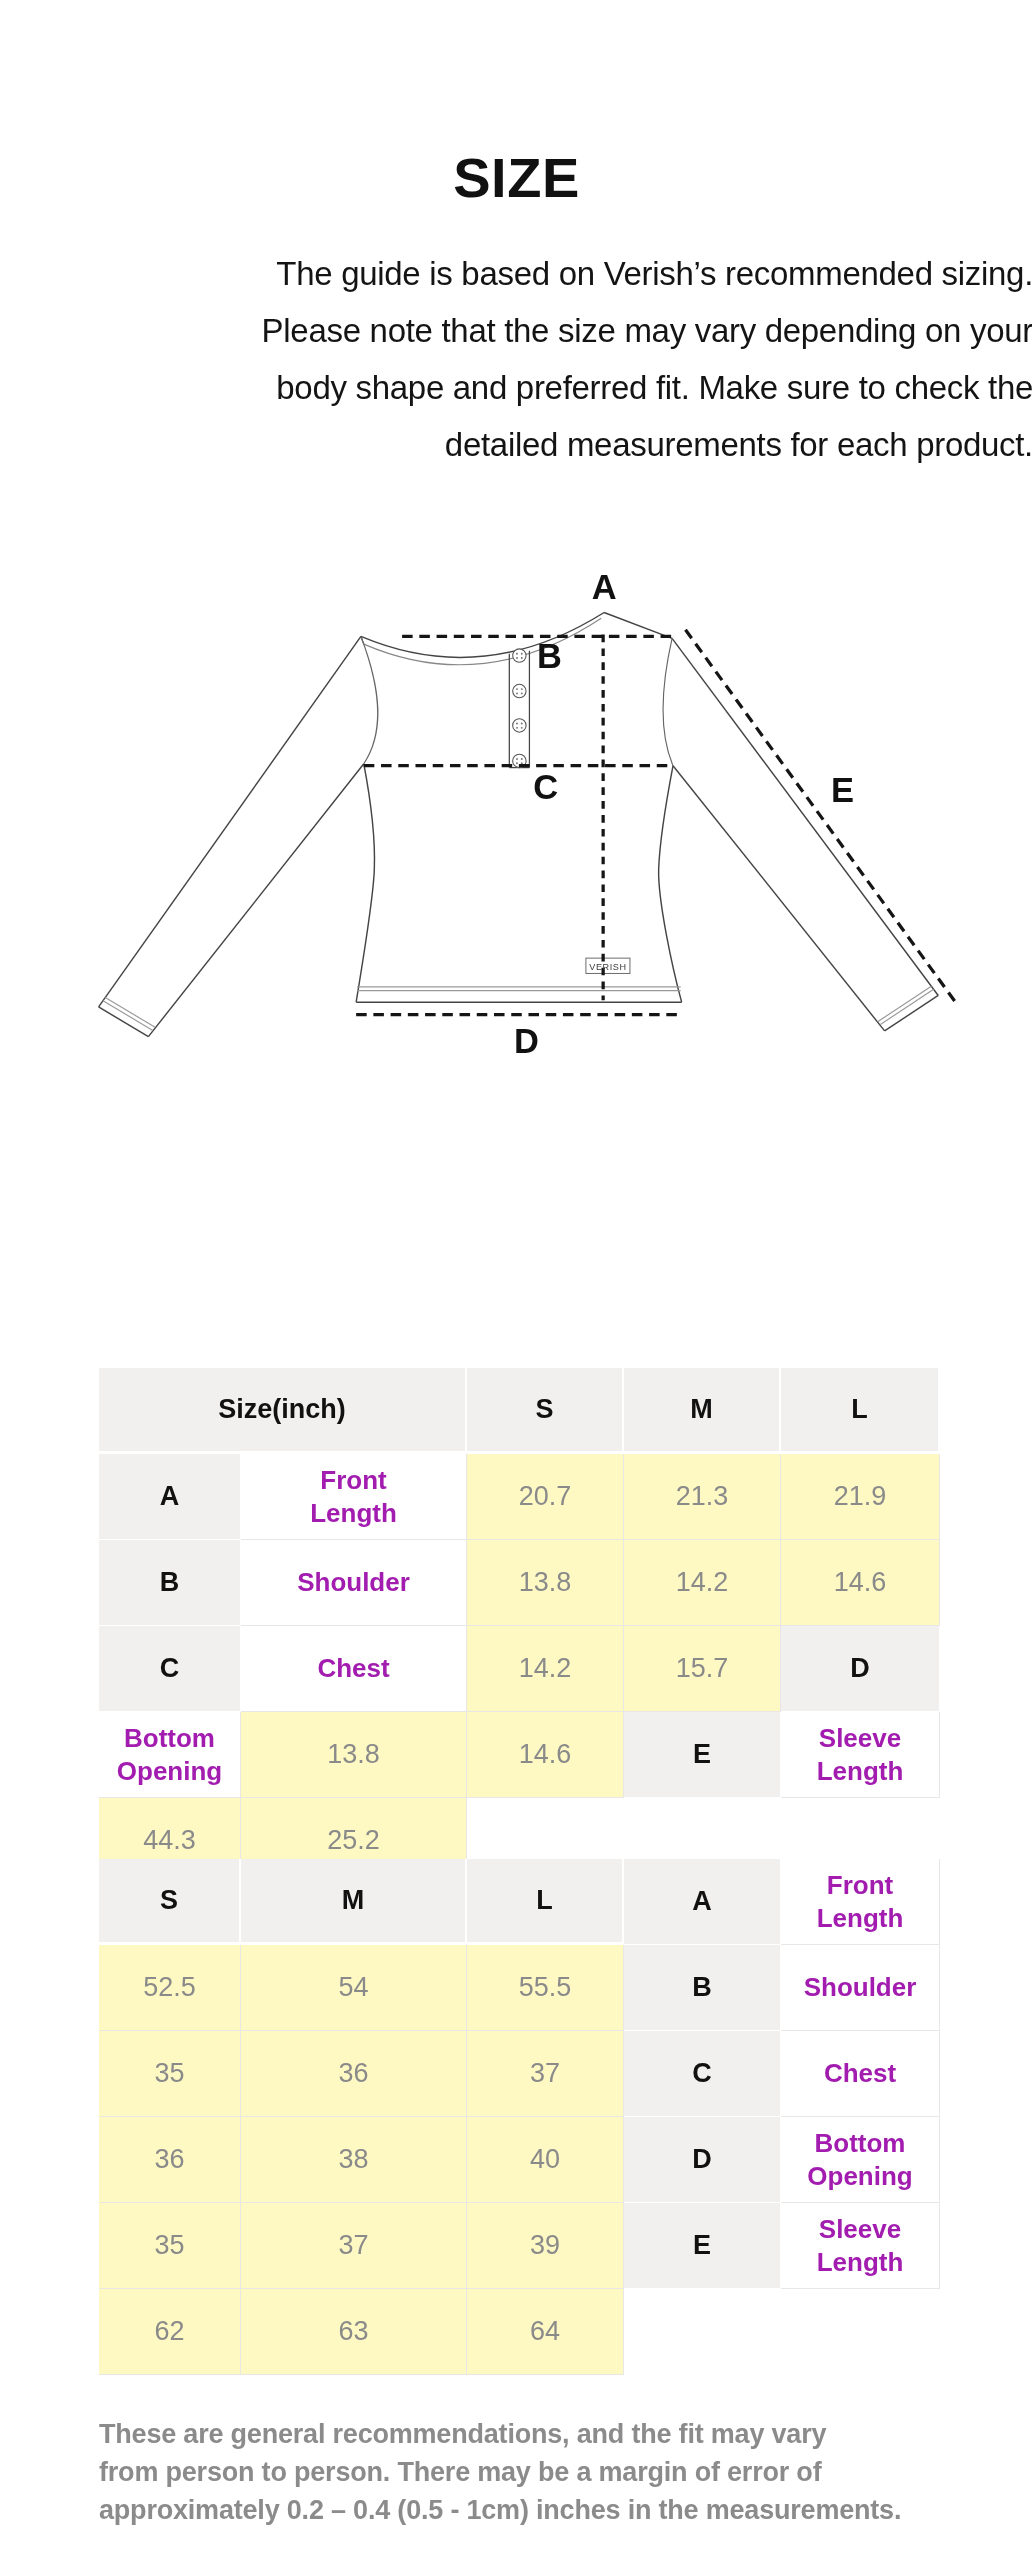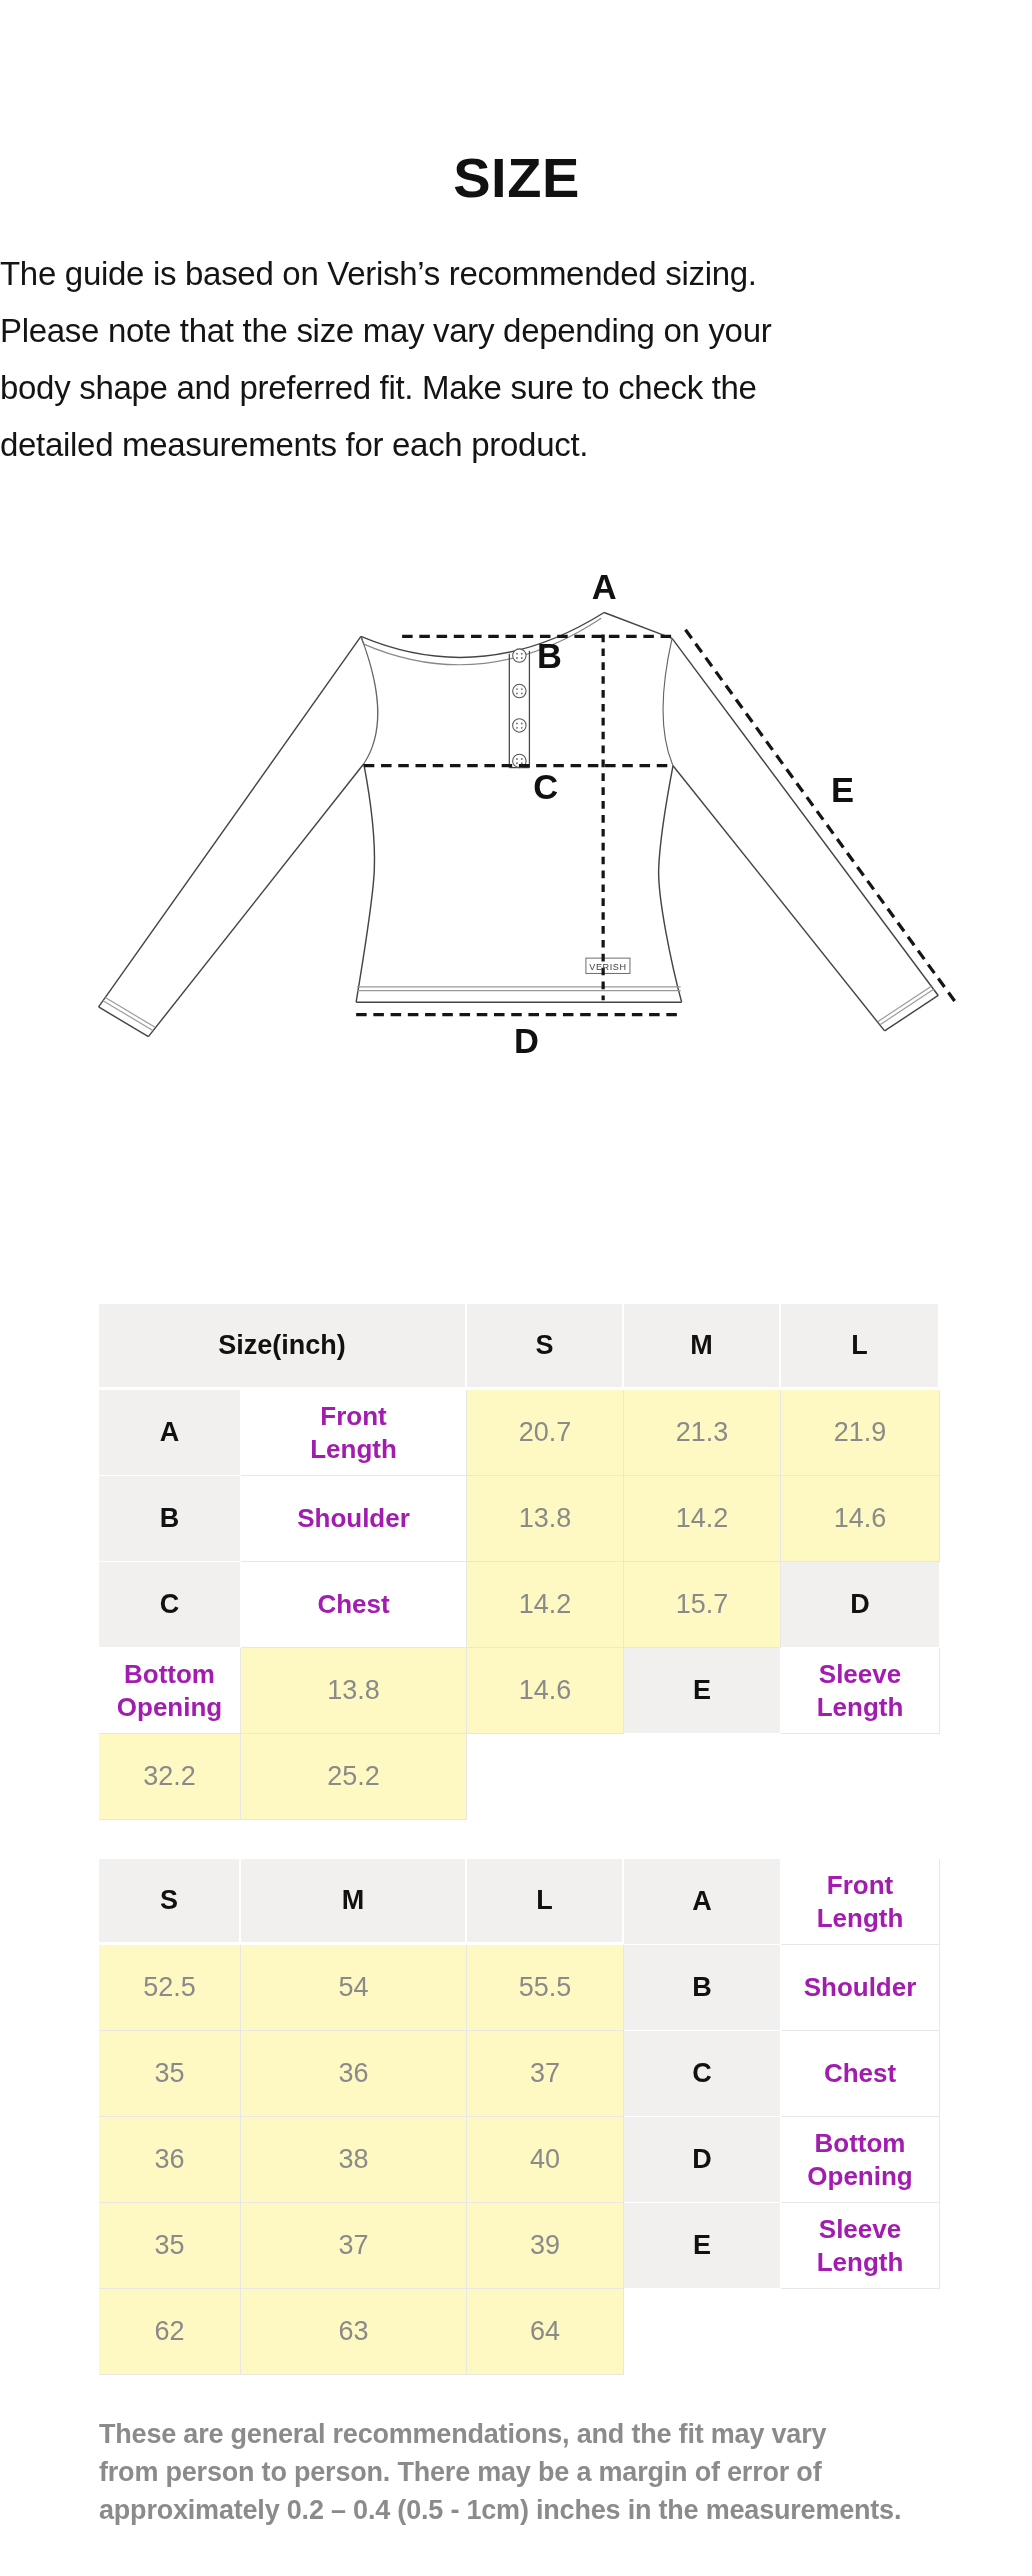--- a/index.html
+++ b/index.html
@@ -13,41 +13,41 @@
     margin-top:48px;
   }
   .title{
     position:absolute;top:102px;left:0;width:1033px;
     text-align:center;
     font-size:56px;line-height:56px;font-weight:600;letter-spacing:0.5px;
     color:#111;
   }
   .intro{
     position:absolute;top:197px;left:0;width:1033px;
-    text-align:left;white-space:pre-line;
+    text-align:right;white-space:pre-line;
     font-size:33px;line-height:57px;font-weight:400;letter-spacing:-0.3px;
     color:#141414;
   }
   .diagram{position:absolute;top:507px;left:0;}
   .diagram text.lbl{
     font-family:"Liberation Sans","DejaVu Sans",sans-serif;
     font-size:36px;font-weight:700;fill:#111;
   }
   .diagram text.tag-txt{
     font-family:"Liberation Sans","DejaVu Sans",sans-serif;
     font-size:9.5px;letter-spacing:.6px;fill:#3a3a3a;
   }
   
   .tbl{
     position:absolute;left:99px;width:840px;
     display:grid;
     grid-template-columns:142px 226px 157px 157px 159px;
     grid-auto-rows:86px;
   }
-  .tbl.t1{top:1256px;}
+  .tbl.t1{top:1320px;}
   .tbl.t2{top:1811px;}
   .cell{
     display:flex;align-items:center;justify-content:center;
     text-align:center;box-sizing:border-box;
     font-size:27px;
   }
   .th{
     background:#f1f0ee;height:85px;
     border-right:2.9px solid #ffffff;border-bottom:2.9px solid #ffffff;
     font-weight:600;color:#111;
@@ -187,21 +187,21 @@
 
     <div class="cell key">D</div>
     <div class="cell nm">Bottom
 Opening</div>
     <div class="cell val">13.8</div>
     <div class="cell val">14.6</div>
 
     <div class="cell key">E</div>
     <div class="cell nm">Sleeve
 Length</div>
-    <div class="cell val">32.2</div>
+    <div class="cell val">44.3</div>
     <div class="cell val">25.2</div>
   </div>
 
   <div class="tbl t2">
     <div class="cell th">S</div>
     <div class="cell th">M</div>
     <div class="cell th">L</div>
 
     <div class="cell key">A</div>
     <div class="cell nm">Front

